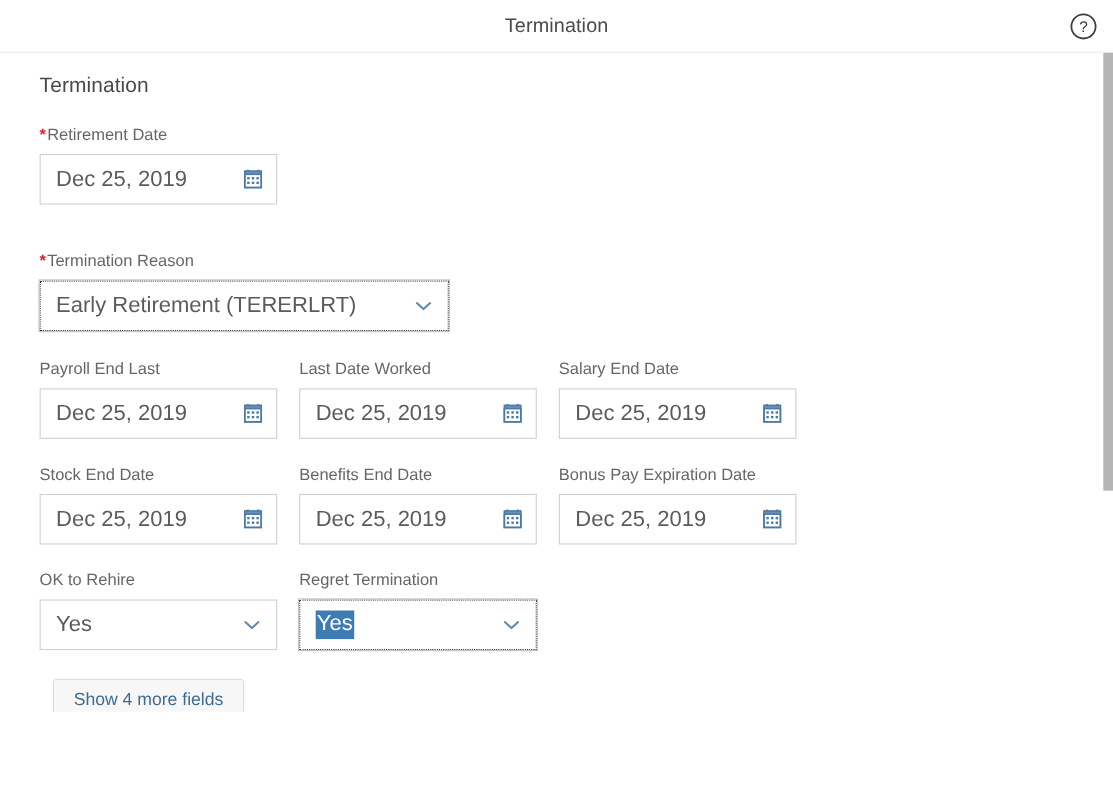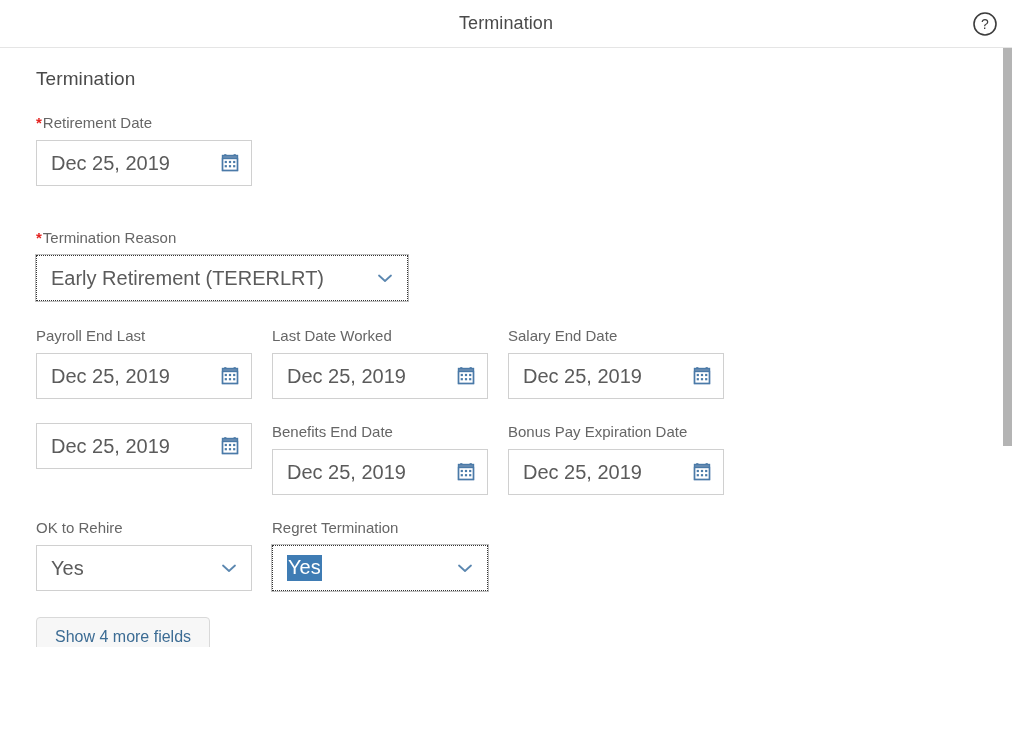--- a/index.html
+++ b/index.html
@@ -135,21 +135,21 @@
   .w-date-1 { width: 216px; }
   .w-reason { width: 372px; }
   .w-date-3 { width: 216px; }
   .w-sel-2  { width: 216px; }
 
   
   .cal-icon { flex: 0 0 auto; width: 18px; height: 18px; position: relative; }
   .chev { flex: 0 0 auto; width: 20px; height: 20px; }
 
   
-  .show-more-wrap { margin-top: 26px; }
+  .show-more-wrap { margin-top: 26px; margin-left: 12px; }
   .show-more-btn {
     display: inline-flex;
     align-items: center;
     justify-content: center;
     height: 40px;
     padding: 0 18px;
     background: #f7f7f7;
     border: 1px solid #d9d9d9;
     border-radius: 4px;
     color: #3c6c94;
@@ -340,20 +340,21 @@
                     <rect x="12.1" y="11.1" width="2.2" height="2.2"></rect>
                 </g>
               </svg>
             </span>
           </div>
         </div>
       </div>
 
       <div class="row gap-first">
         <div class="field-block">
+          <div class="field-label">Stock End Date</div>
           <div class="input-shell w-date-3">
             <span class="input-text">Dec 25, 2019</span>
             <span class="cal-icon">
               <svg width="18" height="18" viewBox="0 0 18 18">
                 <rect x="1.5" y="1.5" width="15" height="3" fill="#6d8fb3"></rect>
                 <rect x="3.2" y="0" width="2.2" height="3" fill="#6d8fb3"></rect>
                 <rect x="12.6" y="0" width="2.2" height="3" fill="#6d8fb3"></rect>
                 <rect x="1.5" y="4.5" width="15" height="12" fill="#ffffff" stroke="#4a7aa8" stroke-width="1.4"></rect>
                 <rect x="1.5" y="1.5" width="15" height="15" fill="none" stroke="#4a7aa8" stroke-width="1.4"></rect>
                 <g fill="#4a7aa8">

